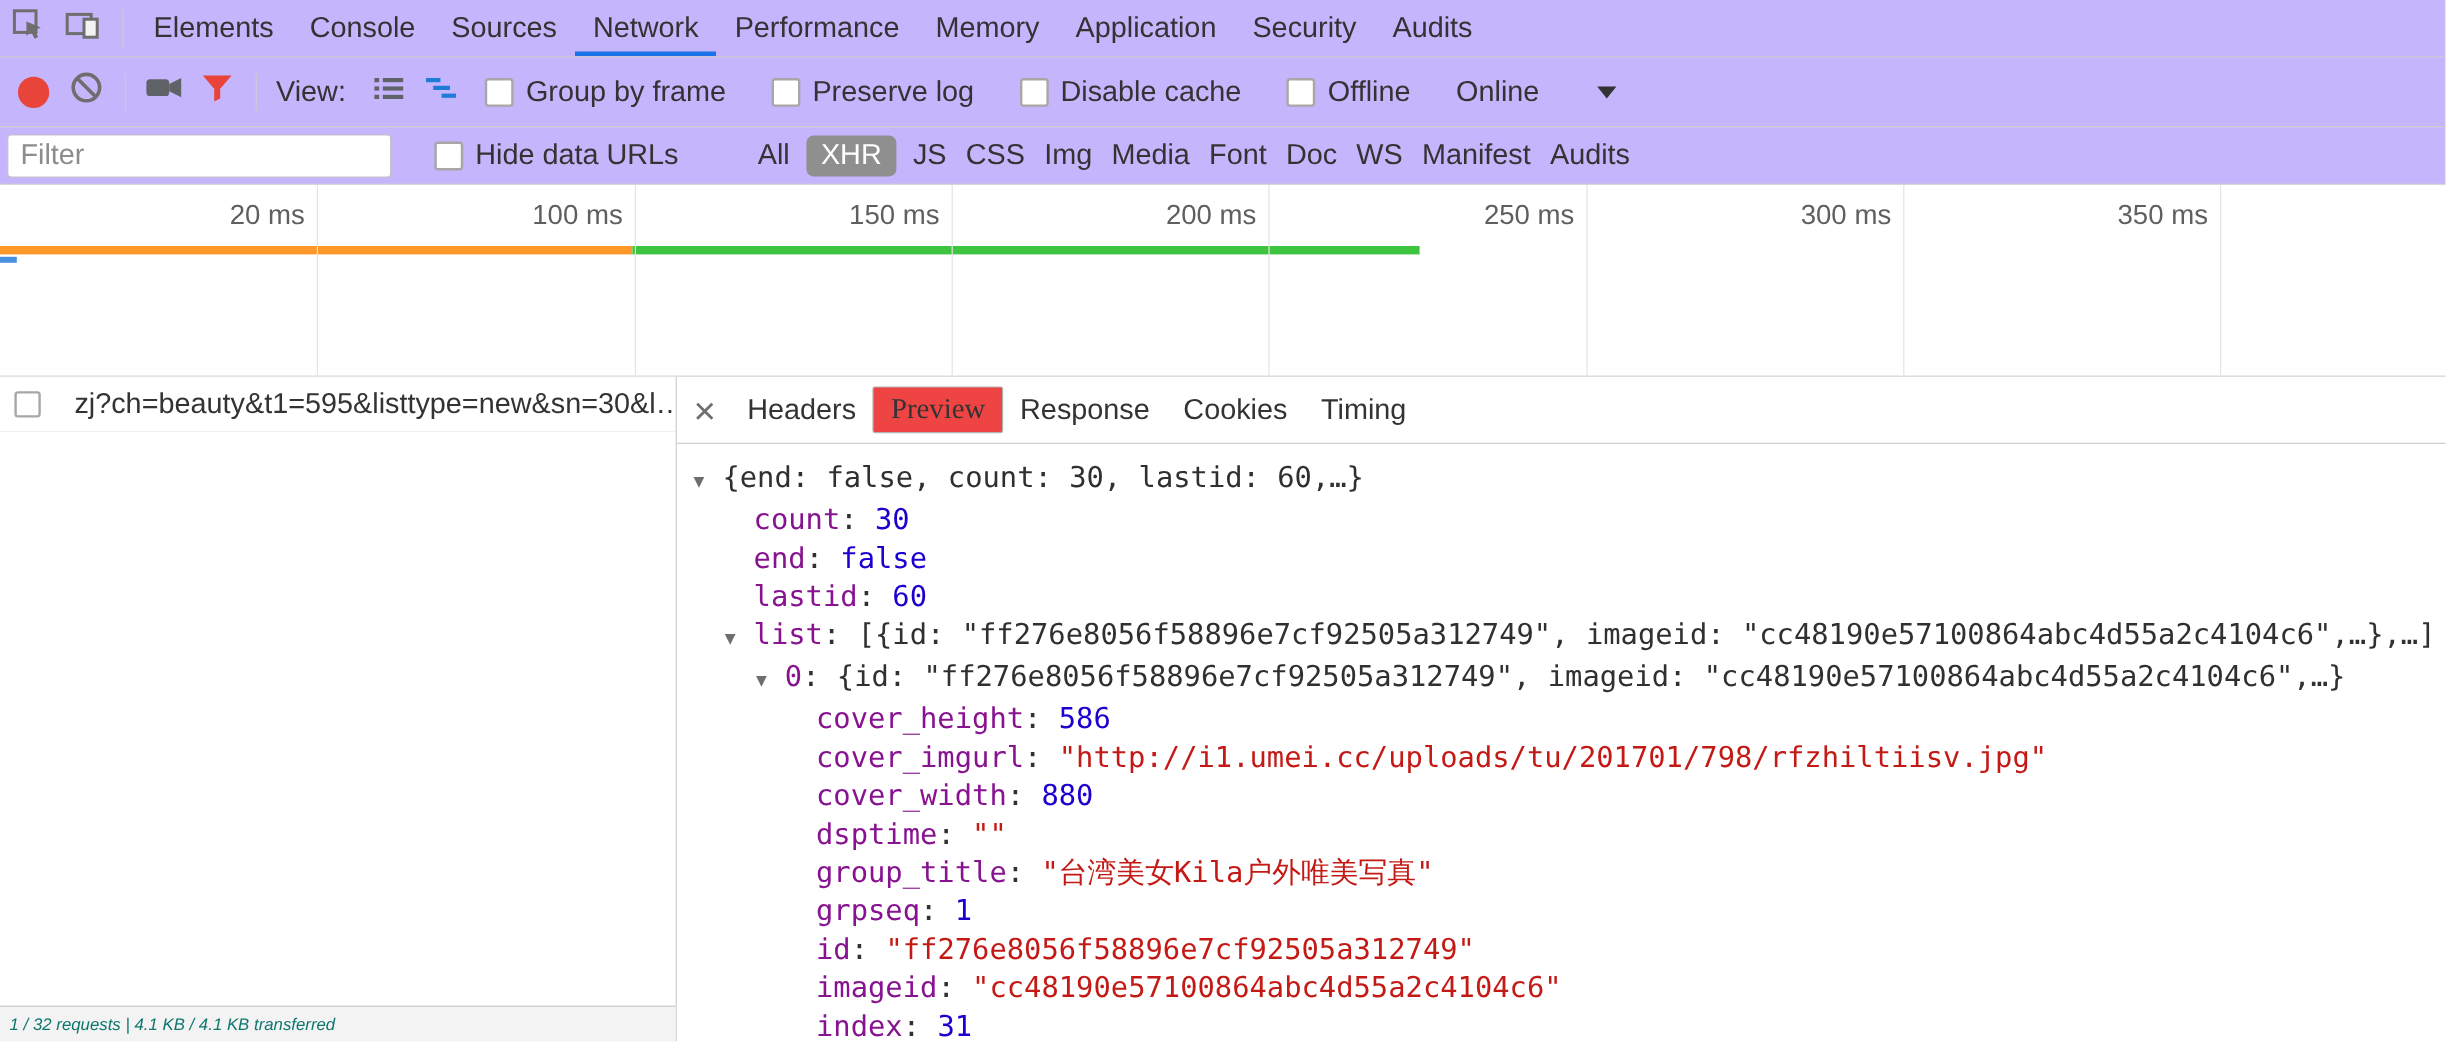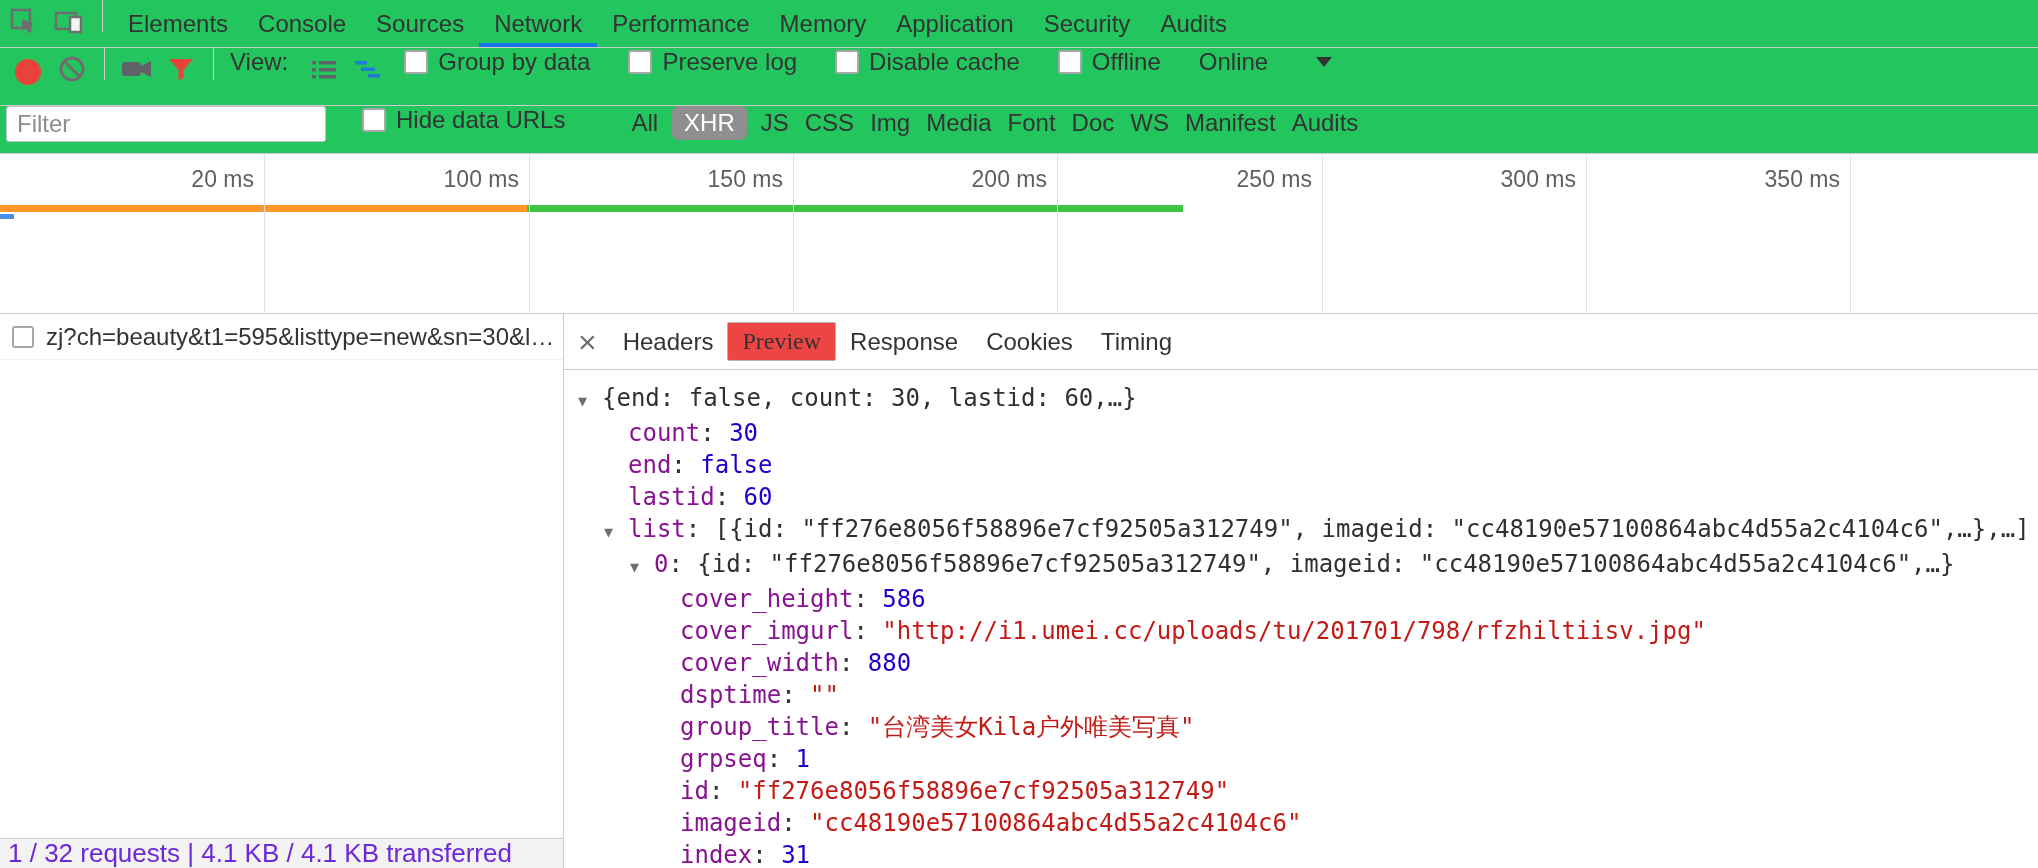--- a/index.html
+++ b/index.html
@@ -1,22 +1,22 @@
 <!DOCTYPE html>
 <html><head>
 <meta charset="utf-8">
 <style>
   * { margin:0; padding:0; box-sizing:border-box; }
   html,body { width:2038px; height:868px; overflow:hidden; }
   body {
     font-family:"Liberation Sans", sans-serif;
     font-size:24px; color:#333; background:#fff; position:relative;
   }
-  .bar { position:absolute; left:0; right:0; background:#22c55e;
-         border-bottom:1px solid #ccc; display:flex; align-items:flex-start; }
+  .bar { position:absolute; left:0; right:0; background:#c4b5fd;
+         border-bottom:1px solid #ccc; display:flex; align-items:center; }
   
   #main-tabbar { top:0; height:48px; }
   .icon-btn { width:46px; height:47px; display:flex; align-items:center; justify-content:center; }
   .vdiv { width:1px; height:32px; background:#ccc; margin:0 10px; flex-shrink:0; }
   #main-tab-strip { display:flex; height:47px; }
   .main-tab { padding:0 15px; height:47px; line-height:47px; cursor:default; white-space:nowrap; }
   .main-tab.active { box-shadow: inset 0 -4px 0 #1a73e8; }
   
   #toolbar2 { top:48px; height:58px; }
   .tb-icon { width:44px; height:48px; display:flex; align-items:center; justify-content:center; flex-shrink:0; }
@@ -46,26 +46,26 @@
                 font-size:23px; color:#5f5f5f; }
   .wf-bar { position:absolute; height:7px; }
   #wf-orange { left:0; top:51px; width:527px; background:#ff9829; }
   #wf-green  { left:527px; top:51px; width:656px; background:#3dc53f; }
   #wf-blue   { left:0; top:60px; width:14px; height:5px; background:#4a90e2; }
   
   #content { position:absolute; top:314px; bottom:0; left:0; right:0; display:flex; background:#fff; }
   #left-panel { width:564px; border-right:1px solid #ccc; position:relative; background:#fff; }
   #name-header { height:56px; border-bottom:1px solid #ccc; line-height:55px; padding-left:10px; }
   .request-row { height:46px; display:flex; align-items:center; padding-left:12px;
-                 border-bottom:1px solid #efefef; }
+                 border-bottom:1px solid #efefef;gap:16px; }
   .request-row .cb { margin-right:12px; width:22px; height:22px; }
   .request-name { white-space:nowrap; overflow:hidden; }
   #summary-bar { position:absolute; bottom:0; left:0; width:100%; height:30px;
-                 background:#f3f3f3; border-top:1px solid #ccc; font-size:26px;
-                 line-height:28px; padding-left:8px; color:#6d28d9; }
+                 background:#f3f3f3; border-top:1px solid #ccc; font-size:14px;
+                 line-height:28px; padding-left:8px; color:#0f766e;font-style:italic; }
   
   #right-panel { flex:1; overflow:hidden; display:flex; flex-direction:column; }
   #detail-tabbar { height:56px; border-bottom:1px solid #ccc; display:flex;
                    align-items:center; padding-left:8px; background:#fff; flex-shrink:0; }
   .close-x { font-size:32px; color:#6e6e6e; margin:0 12px 0 6px; line-height:1; cursor:default; }
   #detail-tab-strip { display:flex; align-items:center; }
   .dtab { padding:0 14px; white-space:nowrap; cursor:default; }
   .dtab.active { border:1px solid #b3b3b3; border-radius:2px; background:#ef4444; padding:5px 14px;font-family:Liberation Serif, serif; }
   
   #preview-tree { padding-top:12px; font-family:"DejaVu Sans Mono", monospace;
@@ -159,21 +159,21 @@
         <rect x="3" y="8" width="12" height="3.5"></rect>
         <rect x="9" y="14.5" width="14" height="3.5"></rect>
         <rect x="16" y="21" width="12" height="3.5"></rect>
       </svg>
     </span>
   </div>
   <div style="width:14px;"></div>
   <div id="toolbar-checkbox-group">
       <span class="cb-group">
         <span class="cb"></span>
-        <span class="cb-label">Group by data</span>
+        <span class="cb-label">Group by frame</span>
       </span>
       <span class="cb-group">
         <span class="cb"></span>
         <span class="cb-label">Preserve log</span>
       </span>
       <span class="cb-group">
         <span class="cb"></span>
         <span class="cb-label">Disable cache</span>
       </span>
       <span class="cb-group">

